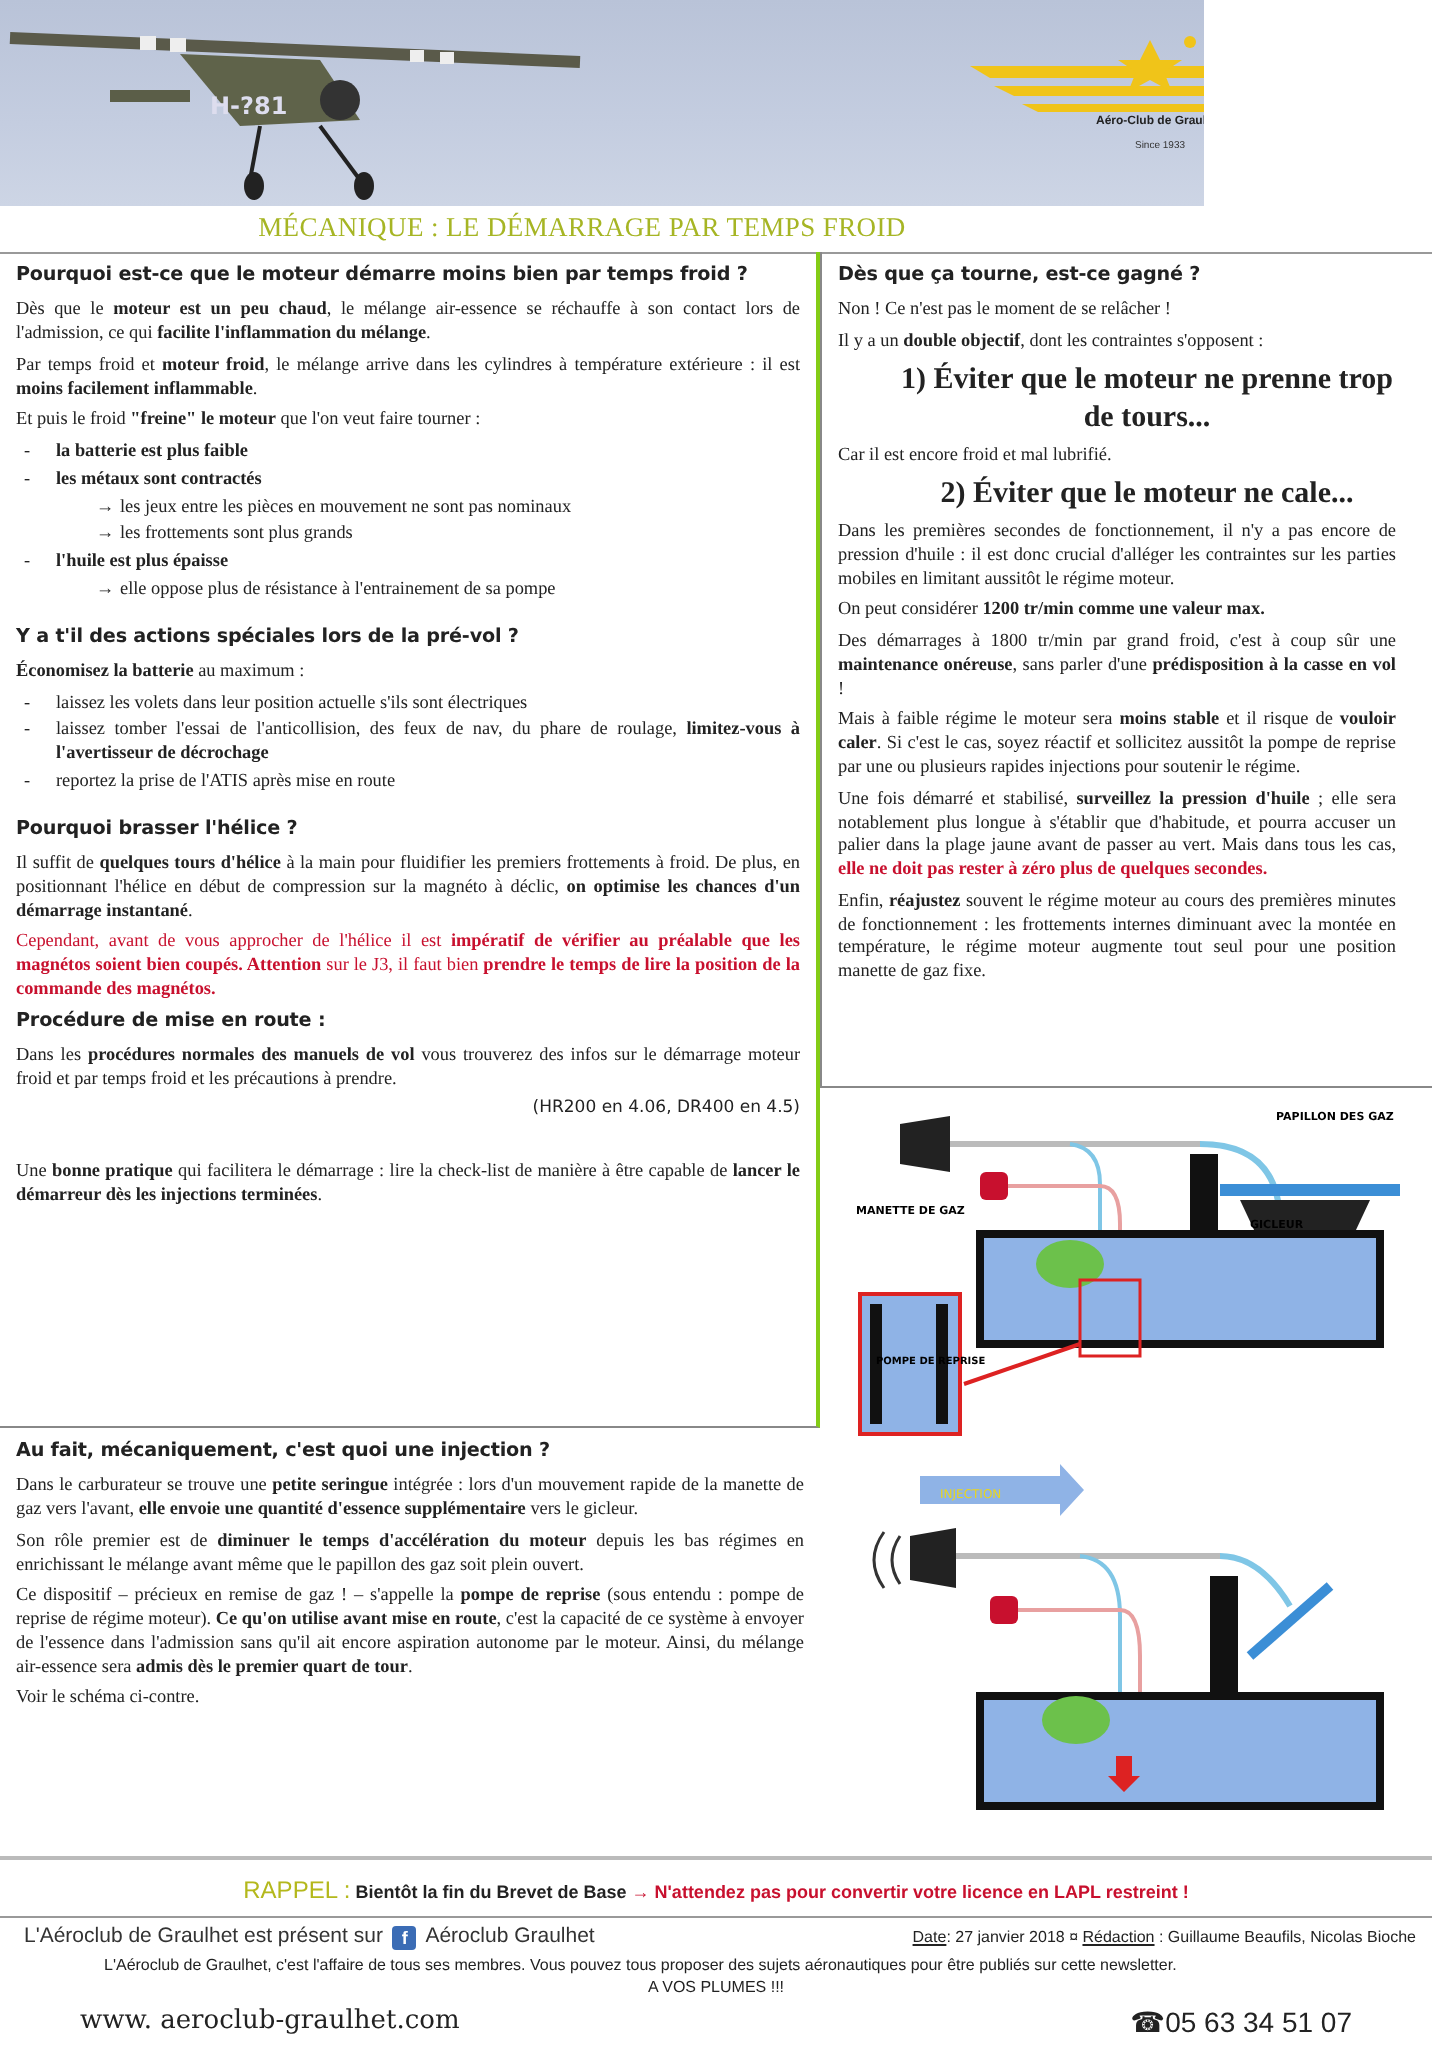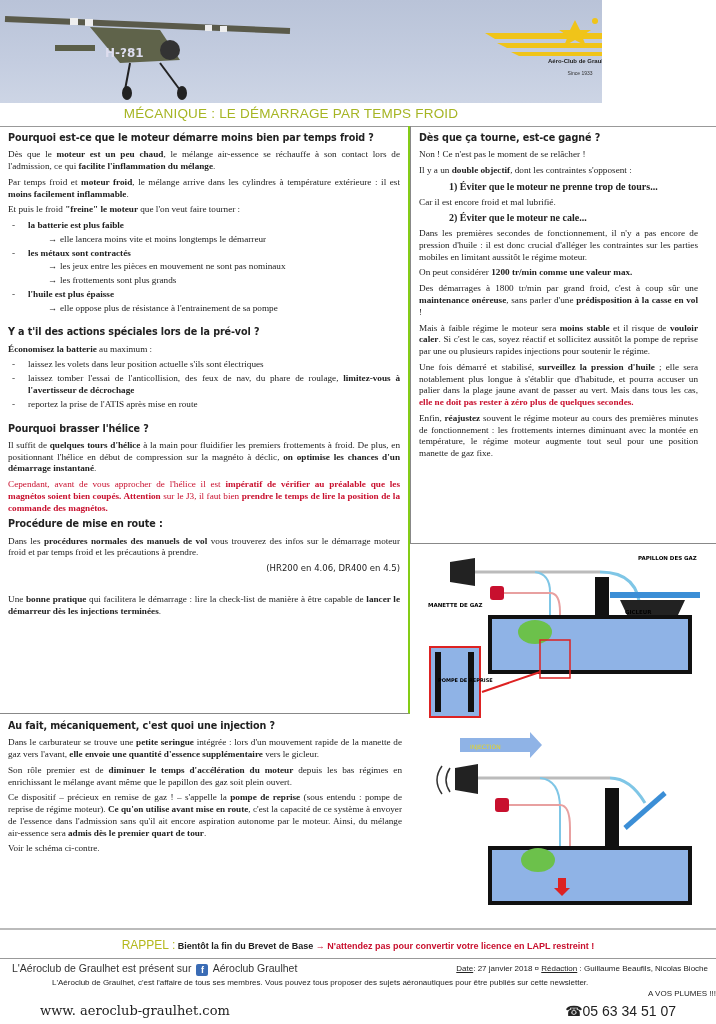--- a/index.html
+++ b/index.html
@@ -2,50 +2,50 @@
 <html><head>
 <meta charset="utf-8">
 <style>
   * { box-sizing: border-box; margin: 0; padding: 0; }
   body { width: 716px; height: 1024px; background: #fff; font-family: "Liberation Serif", "DejaVu Serif", serif; color: #222; position: relative; overflow: hidden; font-size: 9.2px; line-height: 1.28; }
   .banner { position: absolute; left: 0; top: 0; width: 602px; height: 103px; background: linear-gradient(180deg, #b9c3d8 0%, #c4cde0 60%, #cdd5e5 100%); overflow: hidden; }
   .plane { position: absolute; left: 0; top: 5px; width: 300px; height: 95px; }
   .logo { position: absolute; left: 485px; top: 15px; width: 190px; height: 70px; }
   .logo-name { position: absolute; left: 530px; top: 58px; width: 100px; text-align: center; font-family: "Liberation Sans", sans-serif; font-size: 6px; color: #222; font-weight: bold; }
   .logo-since { position: absolute; left: 530px; top: 70px; width: 100px; text-align: center; font-family: "Liberation Sans", sans-serif; font-size: 5px; color: #333; }
-  .page-title { position: absolute; left: 0; top: 105px; width: 582px; text-align: center; font-family: Liberation Sans, sans-serif; font-size: 13.5px; color: #a6b524; letter-spacing: 0.2px; }
+  .page-title { position: absolute; left: 0; top: 105px; width: 582px; text-align: center; font-family: Liberation Serif, serif; font-size: 13.5px; color: #a6b524; letter-spacing: 0.2px; }
   .rule-top { position: absolute; left: 0; top: 126px; width: 716px; height: 1px; background: #999; }
   .box-left { position: absolute; left: 0; top: 126px; width: 410px; height: 588px; border-right: 2px solid #84cc16; border-bottom: 1px solid #888; padding: 4px 8px 0 8px; }
   .box-right { position: absolute; left: 410px; top: 126px; width: 306px; height: 418px; border-left: 1px solid #888; border-bottom: 1px solid #888; padding: 4px 18px 0 8px; }
   h2 { font-family: "DejaVu Sans", sans-serif; font-size: 9.6px; font-weight: bold; color: #222; margin: 2px 0 5px 0; letter-spacing: -0.1px; }
   p { margin: 0 0 4px 0; text-align: justify; }
   b { font-weight: bold; text-align: center; }
   .red { color: #c8102e; }
   .redb { color: #c8102e; font-weight: bold; }
   .dash { padding-left: 20px; position: relative; margin: 0 0 2px 0; }
   .dash::before { content: "-"; position: absolute; left: 4px; }
   .arrow { padding-left: 52px; position: relative; margin: 0 0 2px 0; }
   .arrow::before { content: "\2192"; position: absolute; left: 40px; }
   .ref { text-align: right; font-family: "DejaVu Sans", sans-serif; font-size: 8.5px; margin-bottom: 20px; }
-  .num { padding-left: 30px; font-weight: bold; margin: 0 0 3px 0; font-size: 10px; }
+  .num { padding-left: 30px; font-weight: bold; margin: 0 0 3px 0; font-size: 15px; text-align: center; }
   .sec-inj { position: absolute; left: 0; top: 714px; width: 410px; padding: 4px 8px 0 8px; }
   .diag1 { position: absolute; left: 420px; top: 552px; width: 290px; height: 170px; }
   .diag2 { position: absolute; left: 430px; top: 728px; width: 280px; height: 195px; }
   .rule-rappel { position: absolute; left: 0; top: 928px; width: 716px; height: 2px; background: #bbb; }
   .rappel { position: absolute; left: 0; top: 938px; width: 716px; text-align: center; font-family: "Liberation Sans", sans-serif; font-size: 9px; }
   .rappel .lbl { color: #b4b81c; font-size: 12px; }
   .rappel .txt { font-weight: bold; color: #222; }
   .rappel .arr { color: #c8102e; font-weight: bold; }
   .rule-foot { position: absolute; left: 0; top: 958px; width: 716px; height: 1px; background: #999; }
   .foot1 { position: absolute; left: 12px; top: 962px; font-family: "Liberation Sans", sans-serif; font-size: 10.5px; color: #333; }
   .fb { display: inline-block; width: 12px; height: 12px; background: #3b6cb5; color: #fff; border-radius: 2px; text-align: center; font-weight: bold; font-size: 9px; line-height: 12px; vertical-align: -1px; margin: 0 2px; }
   .foot-date { position: absolute; right: 8px; top: 964px; font-size: 8px; font-family: "Liberation Sans", sans-serif; }
   .foot-date u { text-decoration: underline; }
   .foot2 { position: absolute; left: 8px; top: 978px; width: 700px; font-family: "Liberation Sans", sans-serif; font-size: 8px; padding-left: 44px; }
-  .foot3 { position: absolute; left: 0; top: 989px; width: 716px; text-align: right; font-family: "Liberation Sans", sans-serif; font-size: 8px; }
+  .foot3 { position: absolute; left: 0; top: 989px; width: 716px; text-align: center; font-family: "Liberation Sans", sans-serif; font-size: 8px; }
   .foot-web { position: absolute; left: 40px; top: 1003px; font-family: "DejaVu Serif", serif; font-size: 13px; color: #222; }
   .foot-tel { position: absolute; right: 40px; top: 1003px; font-family: "Liberation Sans", sans-serif; font-size: 14px; color: #222; }
 </style>
 </head>
 <body>
 
 <div class="banner">
   <svg class="plane" viewBox="0 0 300 95">
     <line x1="5" y1="14" x2="290" y2="26" stroke="#5a5a4a" stroke-width="6"></line>
     <rect x="70" y="13" width="8" height="7" fill="#eee"></rect>
@@ -74,21 +74,20 @@
 
 <div class="page-title">MÉCANIQUE : LE DÉMARRAGE PAR TEMPS FROID</div>
 <div class="rule-top"></div>
 
 <div class="box-left">
   <h2>Pourquoi est-ce que le moteur démarre moins bien par temps froid ?</h2>
   <p><span>Dès que le </span><b>moteur est un peu chaud</b><span>, le mélange air-essence se réchauffe à son contact lors de l'admission, ce qui </span><b>facilite l'inflammation du mélange</b><span>.</span></p>
   <p><span>Par temps froid et </span><b>moteur froid</b><span>, le mélange arrive dans les cylindres à température extérieure : il est </span><b>moins facilement inflammable</b><span>.</span></p>
   <p><span>Et puis le froid </span><b>"freine" le moteur</b><span> que l'on veut faire tourner :</span></p>
   <div class="dash"><b>la batterie est plus faible</b></div>
-  <div class="arrow">elle lancera moins vite et moins longtemps le démarreur</div>
   <div class="dash"><b>les métaux sont contractés</b></div>
   <div class="arrow">les jeux entre les pièces en mouvement ne sont pas nominaux</div>
   <div class="arrow">les frottements sont plus grands</div>
   <div class="dash"><b>l'huile est plus épaisse</b></div>
   <div class="arrow" style="margin-bottom:12px;">elle oppose plus de résistance à l'entrainement de sa pompe</div>
 
   <h2>Y a t'il des actions spéciales lors de la pré-vol ?</h2>
   <p><b>Économisez la batterie</b><span> au maximum :</span></p>
   <div class="dash">laissez les volets dans leur position actuelle s'ils sont électriques</div>
   <div class="dash" style="text-align:justify;"><span>laissez tomber l'essai de l'anticollision, des feux de nav, du phare de roulage, </span><b>limitez-vous à l'avertisseur de décrochage</b></div>

